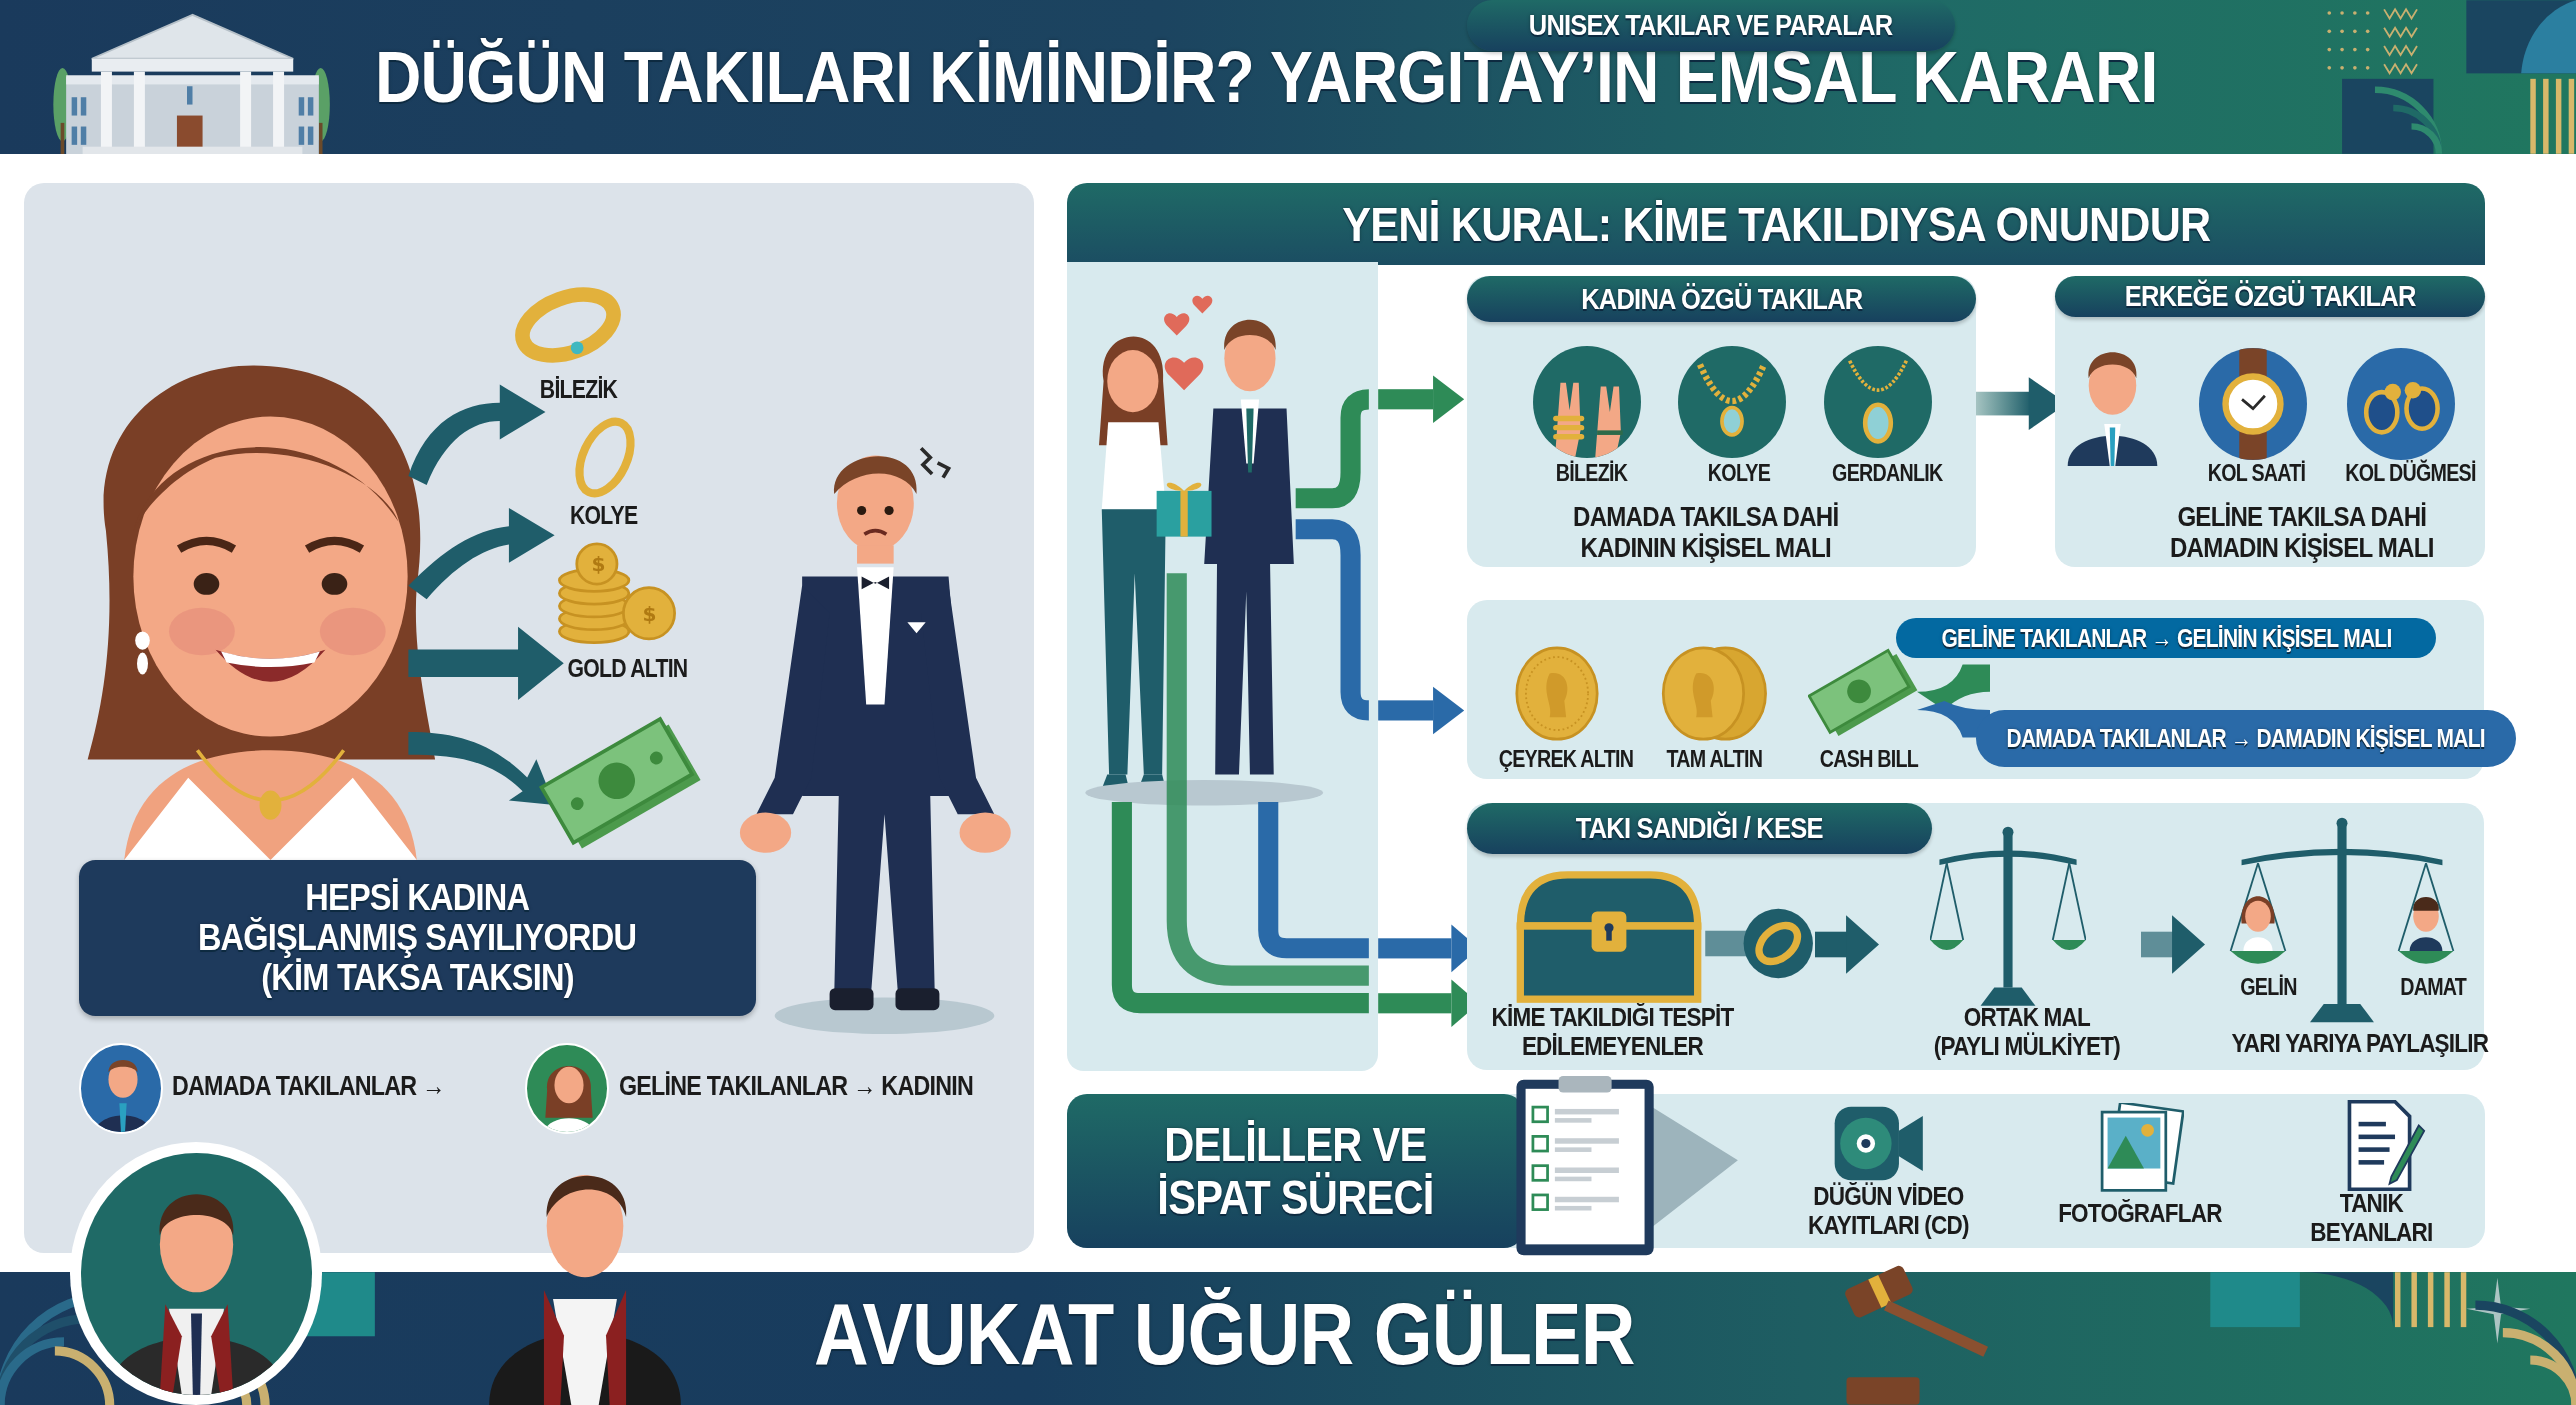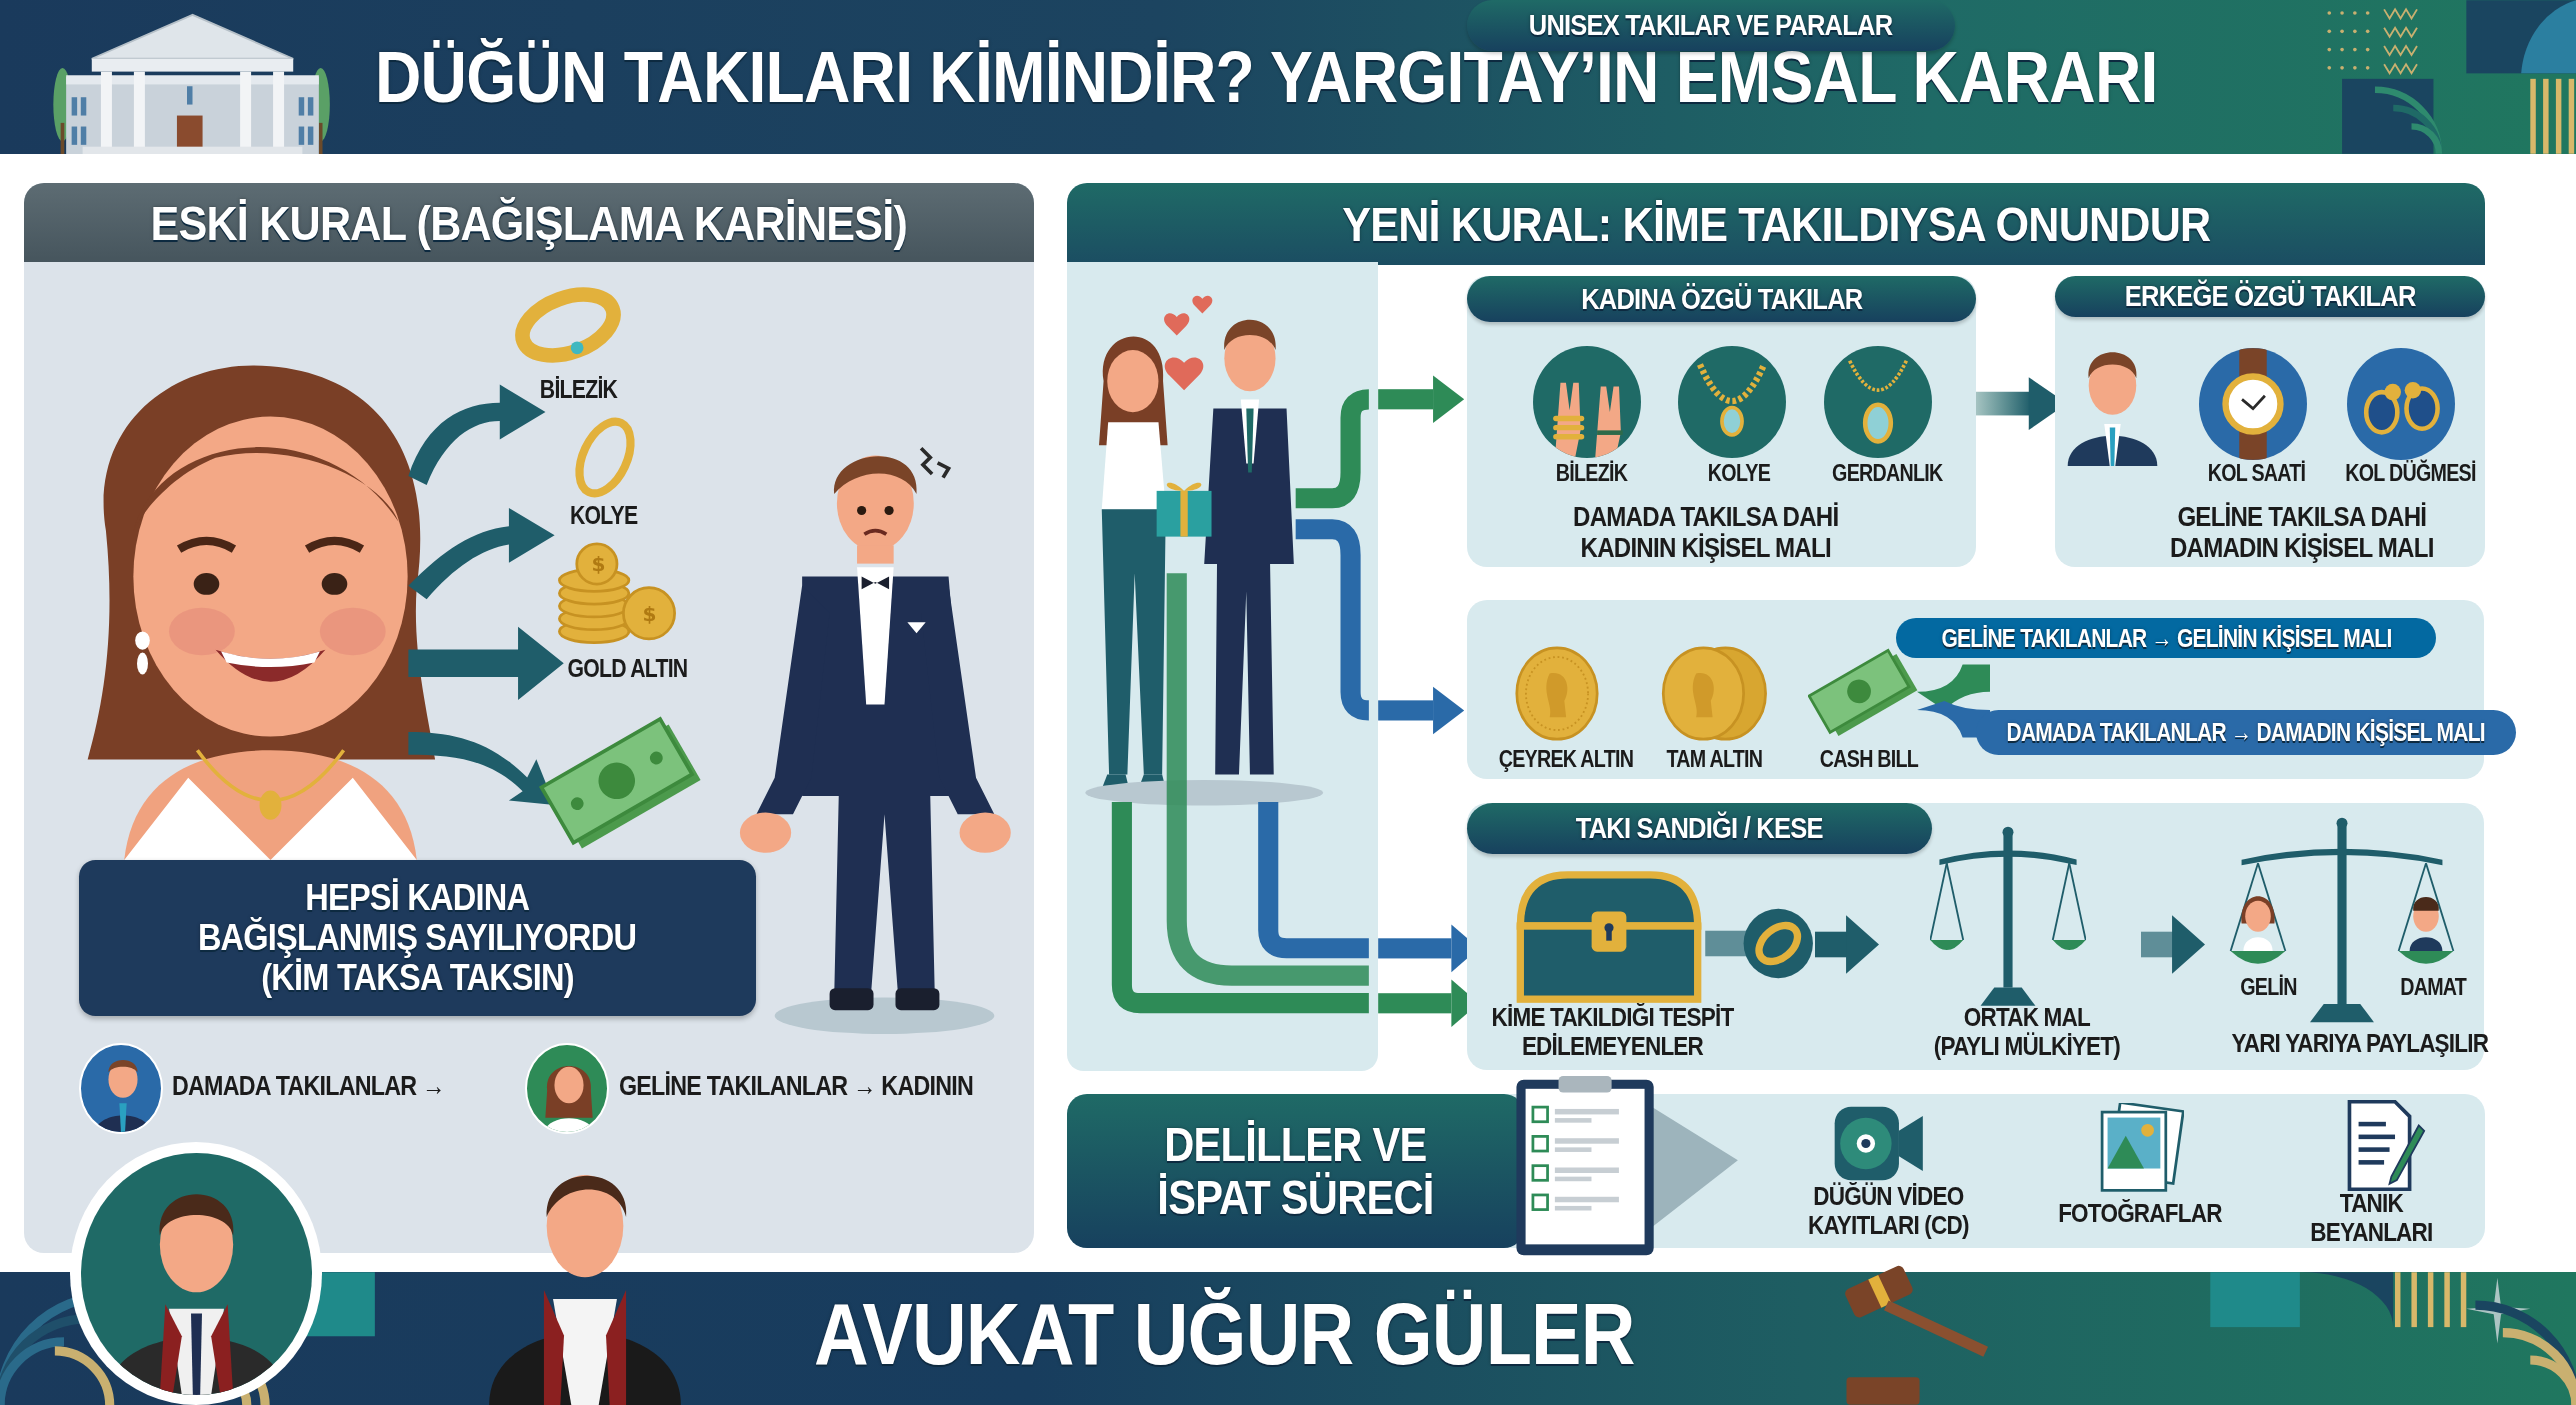--- a/index.html
+++ b/index.html
@@ -122,23 +122,20 @@
           <path d="M80,10 l6,10 l6,-10 l6,10 l6,-10 l6,10 l6,-10"></path>
           <path d="M80,30 l6,10 l6,-10 l6,10 l6,-10 l6,10 l6,-10"></path>
           <path d="M80,50 l6,10 l6,-10 l6,10 l6,-10 l6,10 l6,-10"></path>
           <path d="M80,70 l6,10 l6,-10 l6,10 l6,-10 l6,10 l6,-10"></path>
         </g>
     </svg>
   </div>
 </div>
 
 <div id="left-panel" class="abs">
-  <div id="left-head" class="abs">
-    <span class="cond wtxt">ESKİ KURAL (BAĞIŞLAMA KARİNESİ)</span>
-  </div>
 
   <svg class="abs" style="left:27.4px;top:165px" width="439" height="512" viewBox="0 0 480 560">
     <path d="M60,200 C40,80 140,10 240,20 C360,30 420,120 400,260 C395,330 410,390 420,450 L40,450 C60,380 70,300 60,200Z" fill="#7a3f26"></path>
     <path d="M80,560 C90,470 160,440 240,440 C320,440 390,470 400,560Z" fill="#f0a27f"></path>
     <path d="M150,470 L240,560 L330,470 L400,560 L80,560Z" fill="#ffffff"></path>
     <ellipse cx="240" cy="250" rx="150" ry="175" fill="#f3a886"></ellipse>
     <path d="M90,200 C120,90 300,70 380,190 C360,140 260,100 180,120 C130,140 100,180 90,200Z" fill="#7a3f26"></path>
     <ellipse cx="165" cy="310" rx="36" ry="26" fill="#e58a7a" opacity=".6"></ellipse>
     <ellipse cx="330" cy="310" rx="36" ry="26" fill="#e58a7a" opacity=".6"></ellipse>
     <path d="M140,220 q30,-18 60,0" stroke="#4a2616" stroke-width="9" fill="none"></path>
@@ -420,21 +417,21 @@
 <div class="item-lbl dtxt cond" style="left:1484px;top:745px">ÇEYREK ALTIN</div>
 <div class="item-lbl dtxt cond" style="left:1656px;top:745px">TAM ALTIN</div>
 <div class="item-lbl dtxt cond" style="left:1809px;top:745px">CASH BILL</div>
 <svg class="abs" style="left:1917px;top:655px" width="73" height="101" viewBox="0 0 80 110">
   <path d="M0,40 Q40,40 50,10 L80,10 L80,40 Q50,40 30,60Z" fill="#2e8b57"></path>
   <path d="M0,60 Q40,60 50,90 L80,90 L80,60 Q50,60 30,50Z" fill="#2a6aa8"></path>
 </svg>
 <div class="rule-pill" style="left:1896px;top:618px;width:540px;height:40px;background:#0369a1">
   <span class="wtxt cond">GELİNE TAKILANLAR → GELİNİN KİŞİSEL MALI</span>
 </div>
-<div class="rule-pill" style="left:1976px;top:710px;width:540px;height:45px;background:#2a6aa8">
+<div class="rule-pill" style="left:1976px;top:710px;width:540px;height:57px;background:#2a6aa8">
   <span class="wtxt cond">DAMADA TAKILANLAR → DAMADIN KİŞİSEL MALI</span>
 </div>
 
 <div class="sub-box" style="left:1467px;top:803px;width:1017px;height:267px"></div>
 <div class="pill" style="left:1467px;top:803px;width:465px;height:51px">
   <span class="cond wtxt">TAKI SANDIĞI / KESE</span>
 </div>
 <svg class="abs" style="left:1513px;top:871px" width="192" height="132" viewBox="0 0 210 144">
   <path d="M8,60 Q8,4 60,4 L150,4 Q202,4 202,60Z" fill="#1f5d6a" stroke="#e2b13c" stroke-width="8"></path>
   <rect x="8" y="60" width="194" height="80" fill="#1f5d6a" stroke="#e2b13c" stroke-width="8"></rect>

